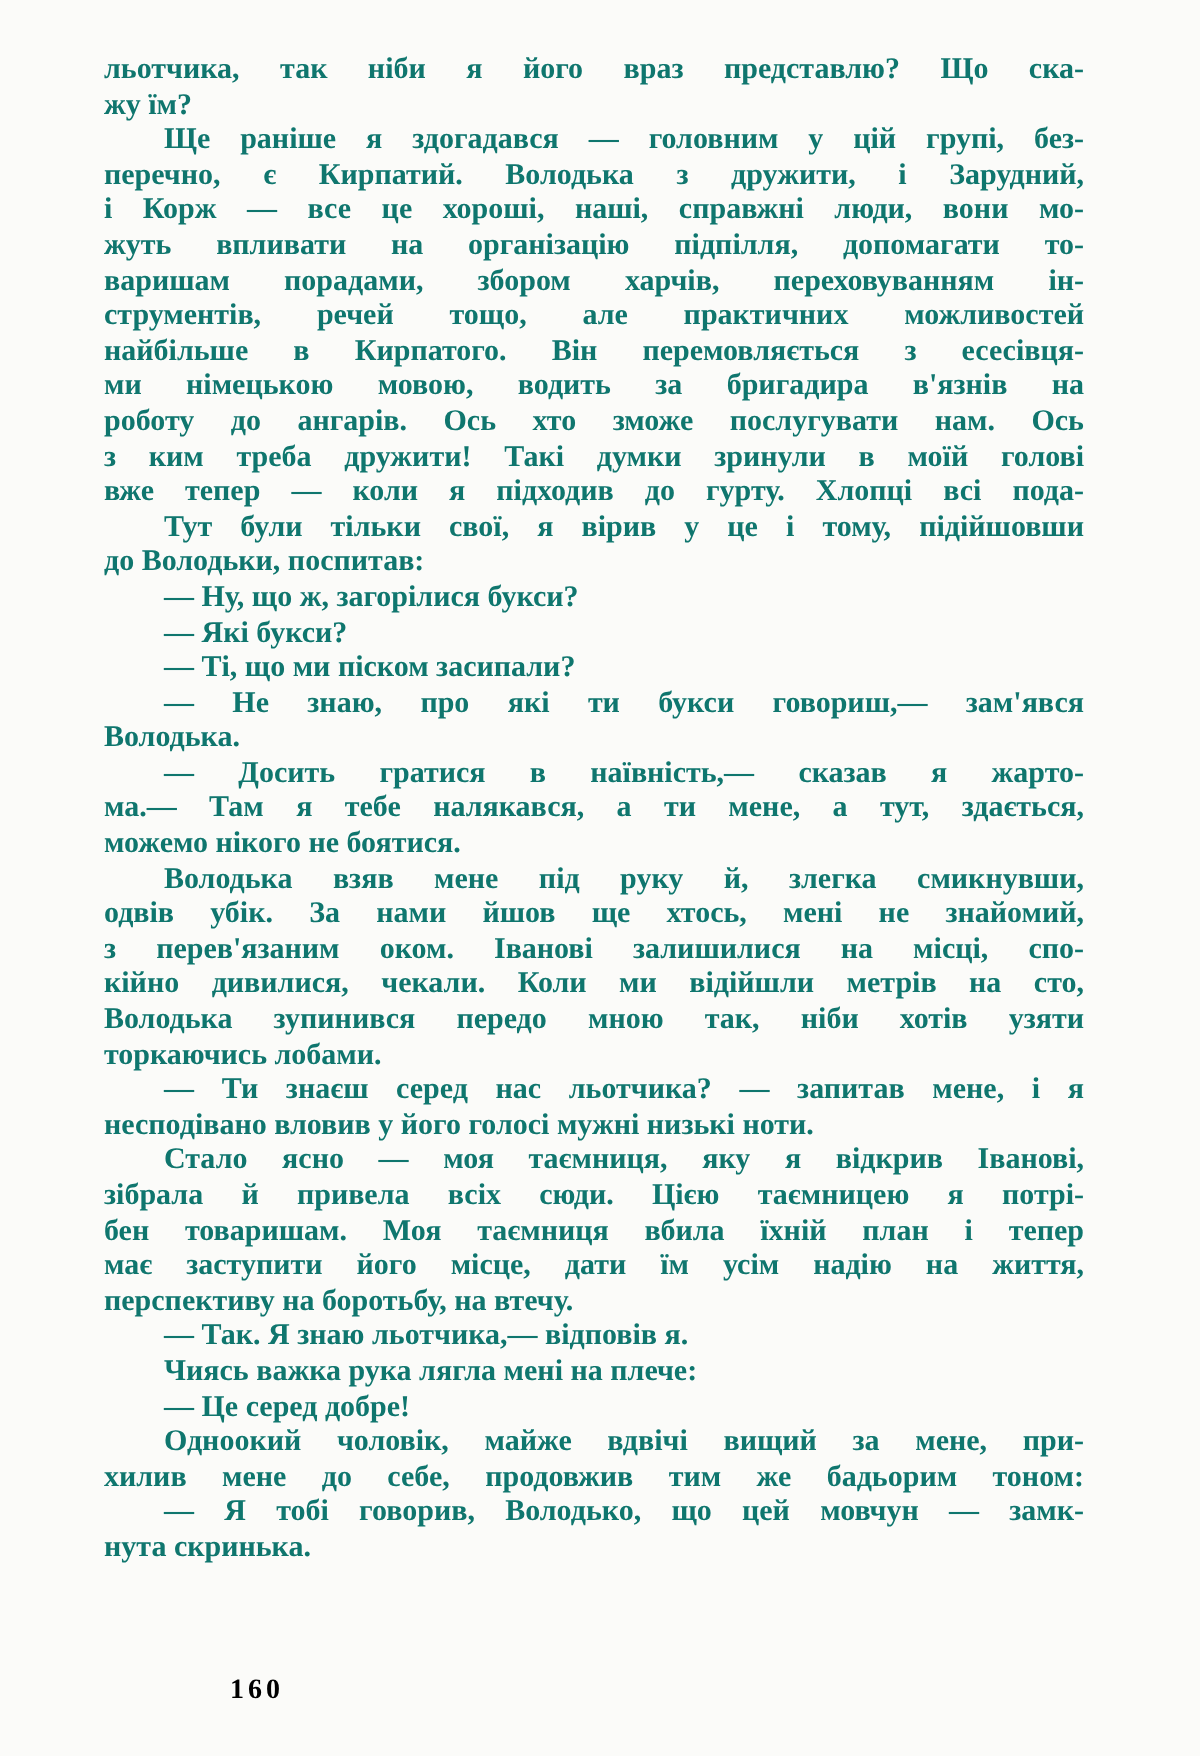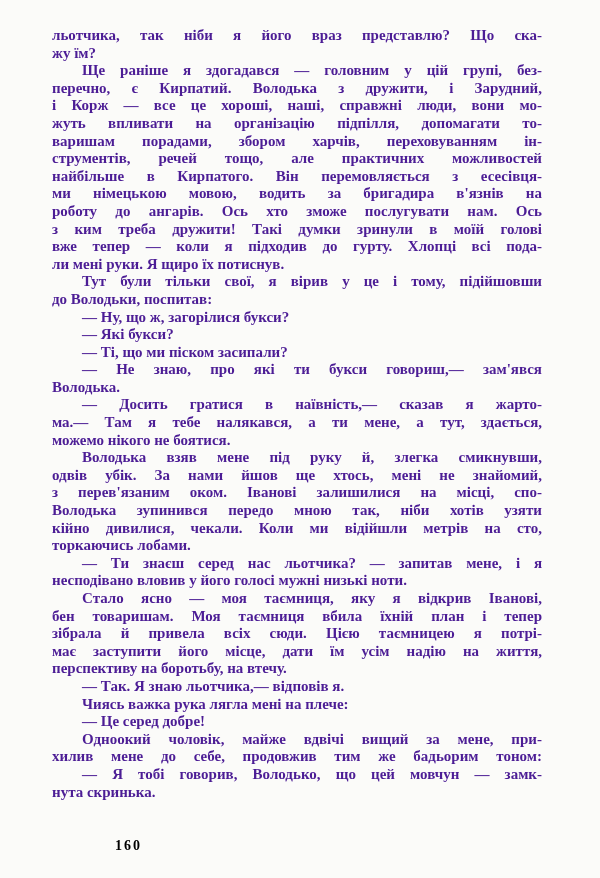--- a/index.html
+++ b/index.html
@@ -16,21 +16,21 @@
   }
   .text-block {
     position: absolute;
     left: 52px;
     top: 27px;
     width: 490px;
     font-family: "Liberation Serif", "DejaVu Serif", serif;
     font-weight: 700;
     font-size: 15px;
     line-height: 17.6px;
-    color: #4c1d95;
+    color: #0f766e;
   }
   .line {
     text-align: justify;
     text-align-last: justify;
   }
   .line.endline {
     text-align-last: left;
   }
   .line.indent {
     text-indent: 30px;
@@ -57,42 +57,41 @@
       <div class="line">перечно, є Кирпатий. Володька з дружити, і Зарудний,</div>
       <div class="line">і Корж — все це хороші, наші, справжні люди, вони мо-</div>
       <div class="line">жуть впливати на організацію підпілля, допомагати то-</div>
       <div class="line">варишам порадами, збором харчів, переховуванням ін-</div>
       <div class="line">струментів, речей тощо, але практичних можливостей</div>
       <div class="line">найбільше в Кирпатого. Він перемовляється з есесівця-</div>
       <div class="line">ми німецькою мовою, водить за бригадира в'язнів на</div>
       <div class="line">роботу до ангарів. Ось хто зможе послугувати нам. Ось</div>
       <div class="line">з ким треба дружити! Такі думки зринули в моїй голові</div>
       <div class="line">вже тепер — коли я підходив до гурту. Хлопці всі пода-</div>
-      <div class="line endline">ли мені руки. Я щиро їх потиснув.</div>
       <div class="line indent">Тут були тільки свої, я вірив у це і тому, підійшовши</div>
       <div class="line endline">до Володьки, поспитав:</div>
       <div class="line indent endline">— Ну, що ж, загорілися букси?</div>
       <div class="line indent endline">— Які букси?</div>
       <div class="line indent endline">— Ті, що ми піском засипали?</div>
       <div class="line indent">— Не знаю, про які ти букси говориш,— зам'явся</div>
       <div class="line endline">Володька.</div>
       <div class="line indent">— Досить гратися в наївність,— сказав я жарто-</div>
       <div class="line">ма.— Там я тебе налякався, а ти мене, а тут, здається,</div>
       <div class="line endline">можемо нікого не боятися.</div>
       <div class="line indent">Володька взяв мене під руку й, злегка смикнувши,</div>
       <div class="line">одвів убік. За нами йшов ще хтось, мені не знайомий,</div>
       <div class="line">з перев'язаним оком. Іванові залишилися на місці, спо-</div>
+      <div class="line">кійно дивилися, чекали. Коли ми відійшли метрів на сто,</div>
       <div class="line">Володька зупинився передо мною так, ніби хотів узяти</div>
-      <div class="line">кійно дивилися, чекали. Коли ми відійшли метрів на сто,</div>
       <div class="line endline">торкаючись лобами.</div>
       <div class="line indent">— Ти знаєш серед нас льотчика? — запитав мене, і я</div>
       <div class="line endline">несподівано вловив у його голосі мужні низькі ноти.</div>
       <div class="line indent">Стало ясно — моя таємниця, яку я відкрив Іванові,</div>
+      <div class="line">зібрала й привела всіх сюди. Цією таємницею я потрі-</div>
       <div class="line">бен товаришам. Моя таємниця вбила їхній план і тепер</div>
-      <div class="line">зібрала й привела всіх сюди. Цією таємницею я потрі-</div>
       <div class="line">має заступити його місце, дати їм усім надію на життя,</div>
       <div class="line endline">перспективу на боротьбу, на втечу.</div>
       <div class="line indent endline">— Так. Я знаю льотчика,— відповів я.</div>
       <div class="line indent endline">Чиясь важка рука лягла мені на плече:</div>
       <div class="line indent endline">— Це серед добре!</div>
       <div class="line indent">Одноокий чоловік, майже вдвічі вищий за мене, при-</div>
       <div class="line">хилив мене до себе, продовжив тим же бадьорим тоном:</div>
       <div class="line indent">— Я тобі говорив, Володько, що цей мовчун — замк-</div>
       <div class="line endline">нута скринька.</div>
     </div>

